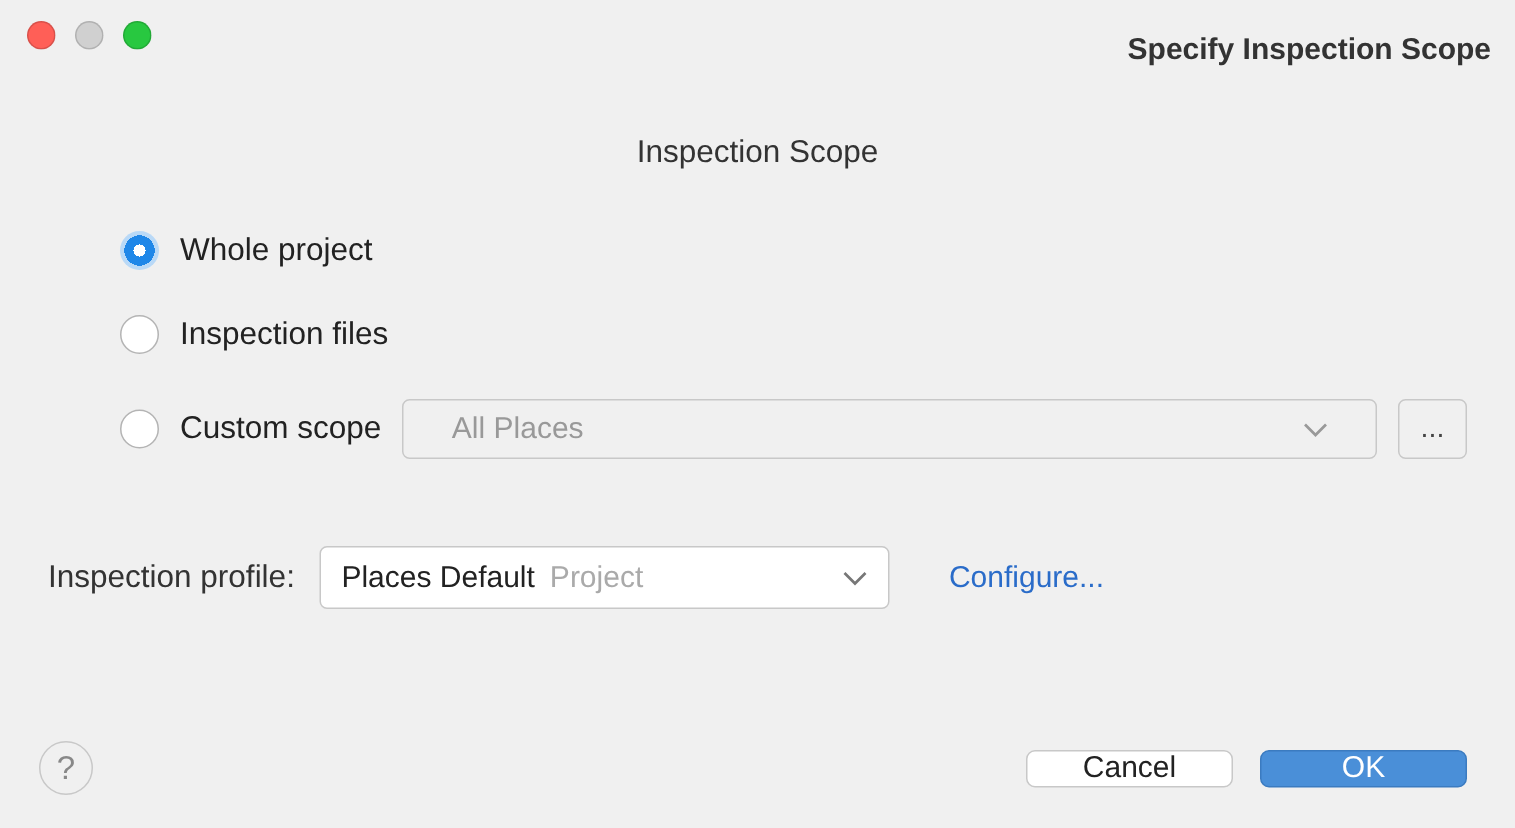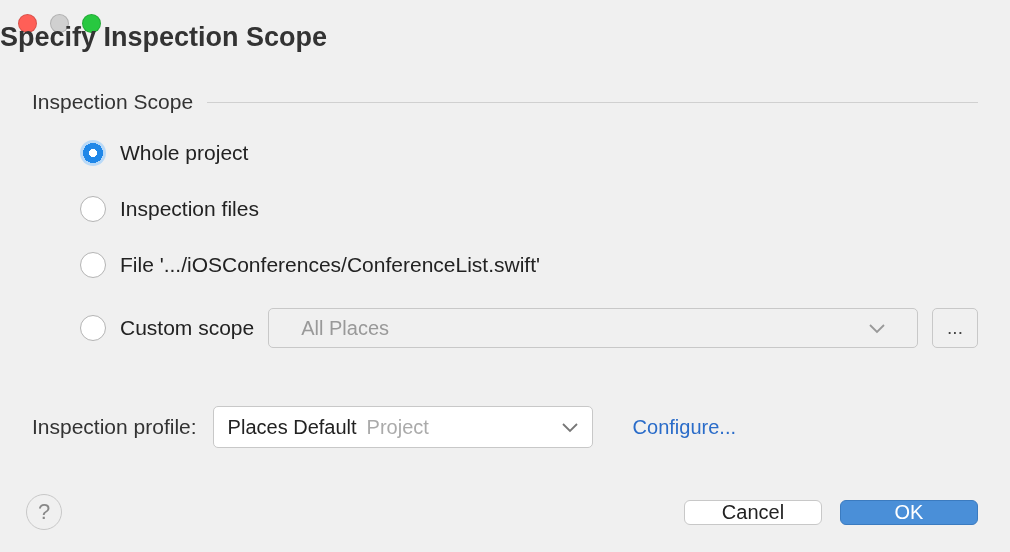--- a/index.html
+++ b/index.html
@@ -40,35 +40,36 @@
       height: 19px;
       border-radius: 50%;
     }
     .tl-red { background: #ff5f57; border: 0.5px solid rgba(0,0,0,0.15); }
     .tl-yellow { background: #d0d0d0; border: 0.5px solid rgba(0,0,0,0.15); }
     .tl-green { background: #28c840; border: 0.5px solid rgba(0,0,0,0.15); }
     .window-title {
       position: absolute;
       left: 0;
       right: 16px;
-      text-align: left;
+      text-align: right;
       font-weight: 700;
-      font-size: 27px;
+      font-size: 20px;
       color: #333;
       top: 22px;
     }
     .content {
       padding: 20px 32px 0 32px;
     }
     .section-header {
       display: flex;
       align-items: center;
       gap: 14px;
       margin-top: 26px;
       margin-bottom: 26px;
+      flex-direction: column;
     }
     .section-label {
       font-size: 21px;
       color: #333;
       white-space: nowrap;
     }
     .section-divider {
       flex: 1;
       height: 1px;
       background: #d0d0d0;
@@ -249,24 +250,20 @@
       <div class="radio-row">
         <div class="radio selected"></div>
         <div class="radio-label">Whole project</div>
       </div>
 
       <div class="radio-row">
         <div class="radio"></div>
         <div class="radio-label">Inspection files</div>
       </div>
 
-      <div class="radio-row">
-        <div class="radio"></div>
-        <div class="radio-label">File '.../iOSConferences/ConferenceList.swift'</div>
-      </div>
 
       <div class="custom-scope-row">
         <div class="radio"></div>
         <div class="radio-label">Custom scope</div>
         <div class="dropdown">
           <span class="dropdown-text">All Places</span>
           <span class="dropdown-chevron">
             <svg width="16" height="10" viewBox="0 0 16 10">
                 <path d="M1 1 L8 8 L15 1" stroke="#999" stroke-width="1.8" fill="none"></path>
               </svg>

